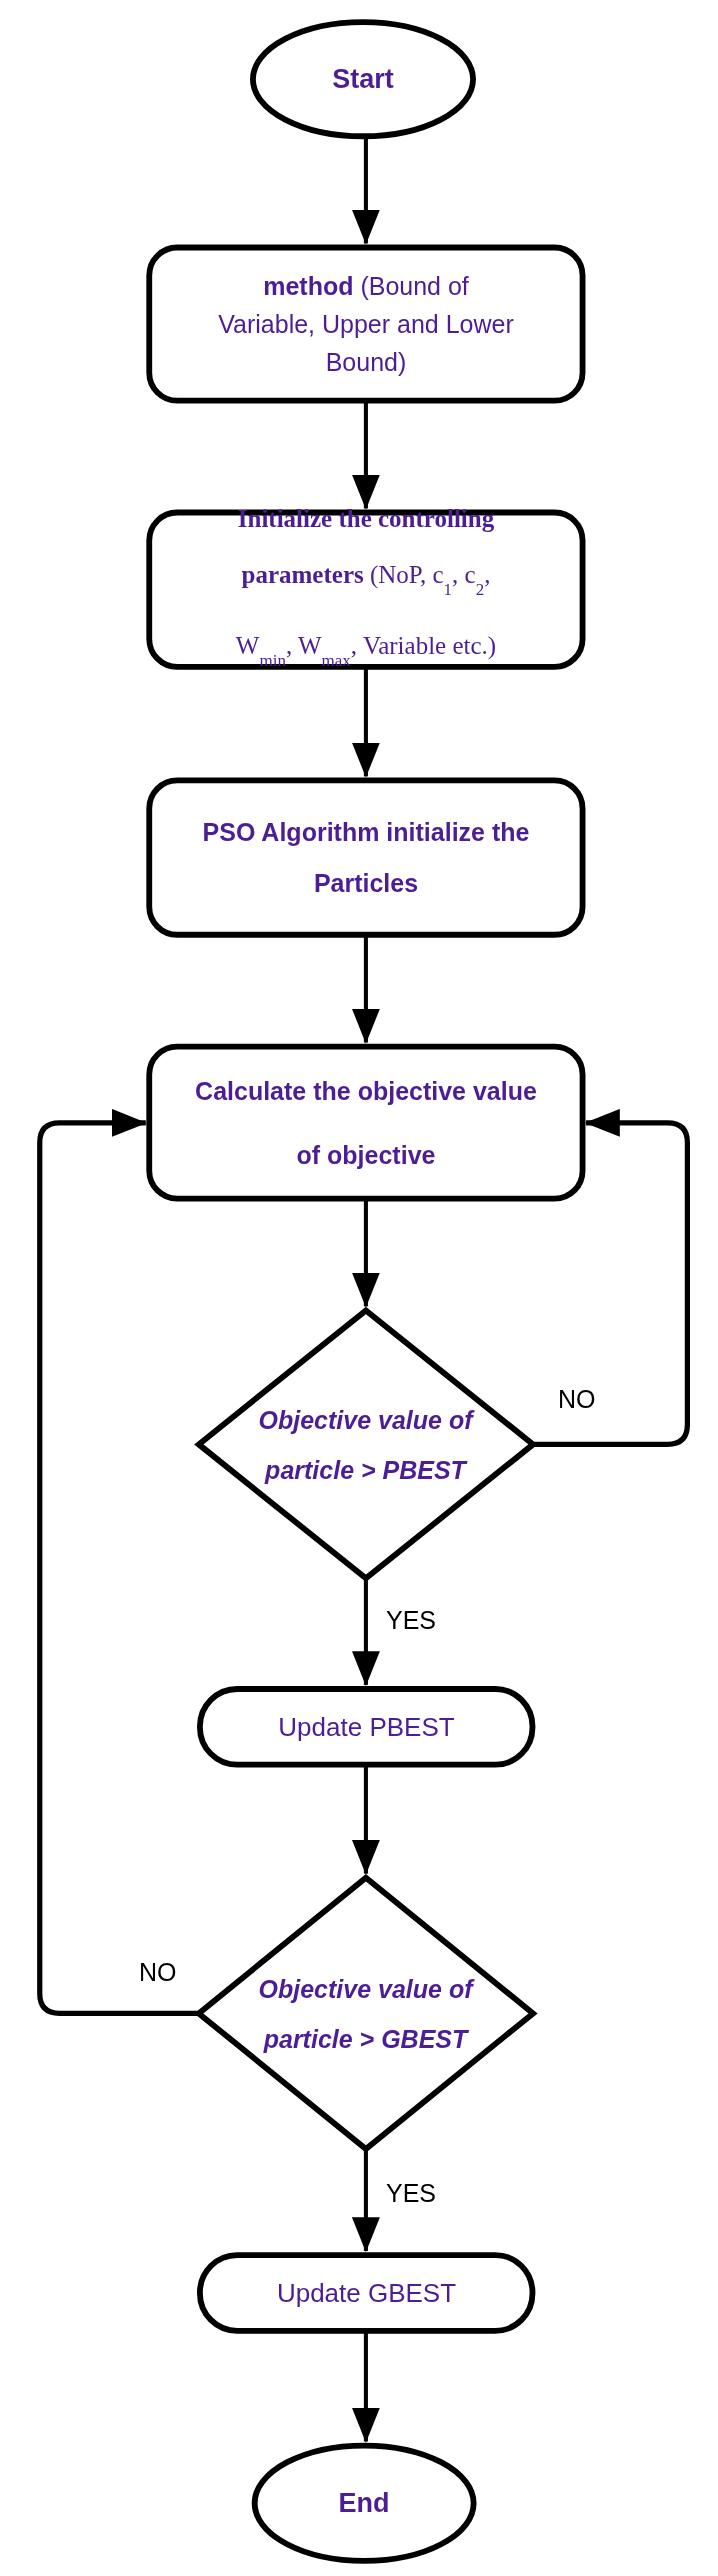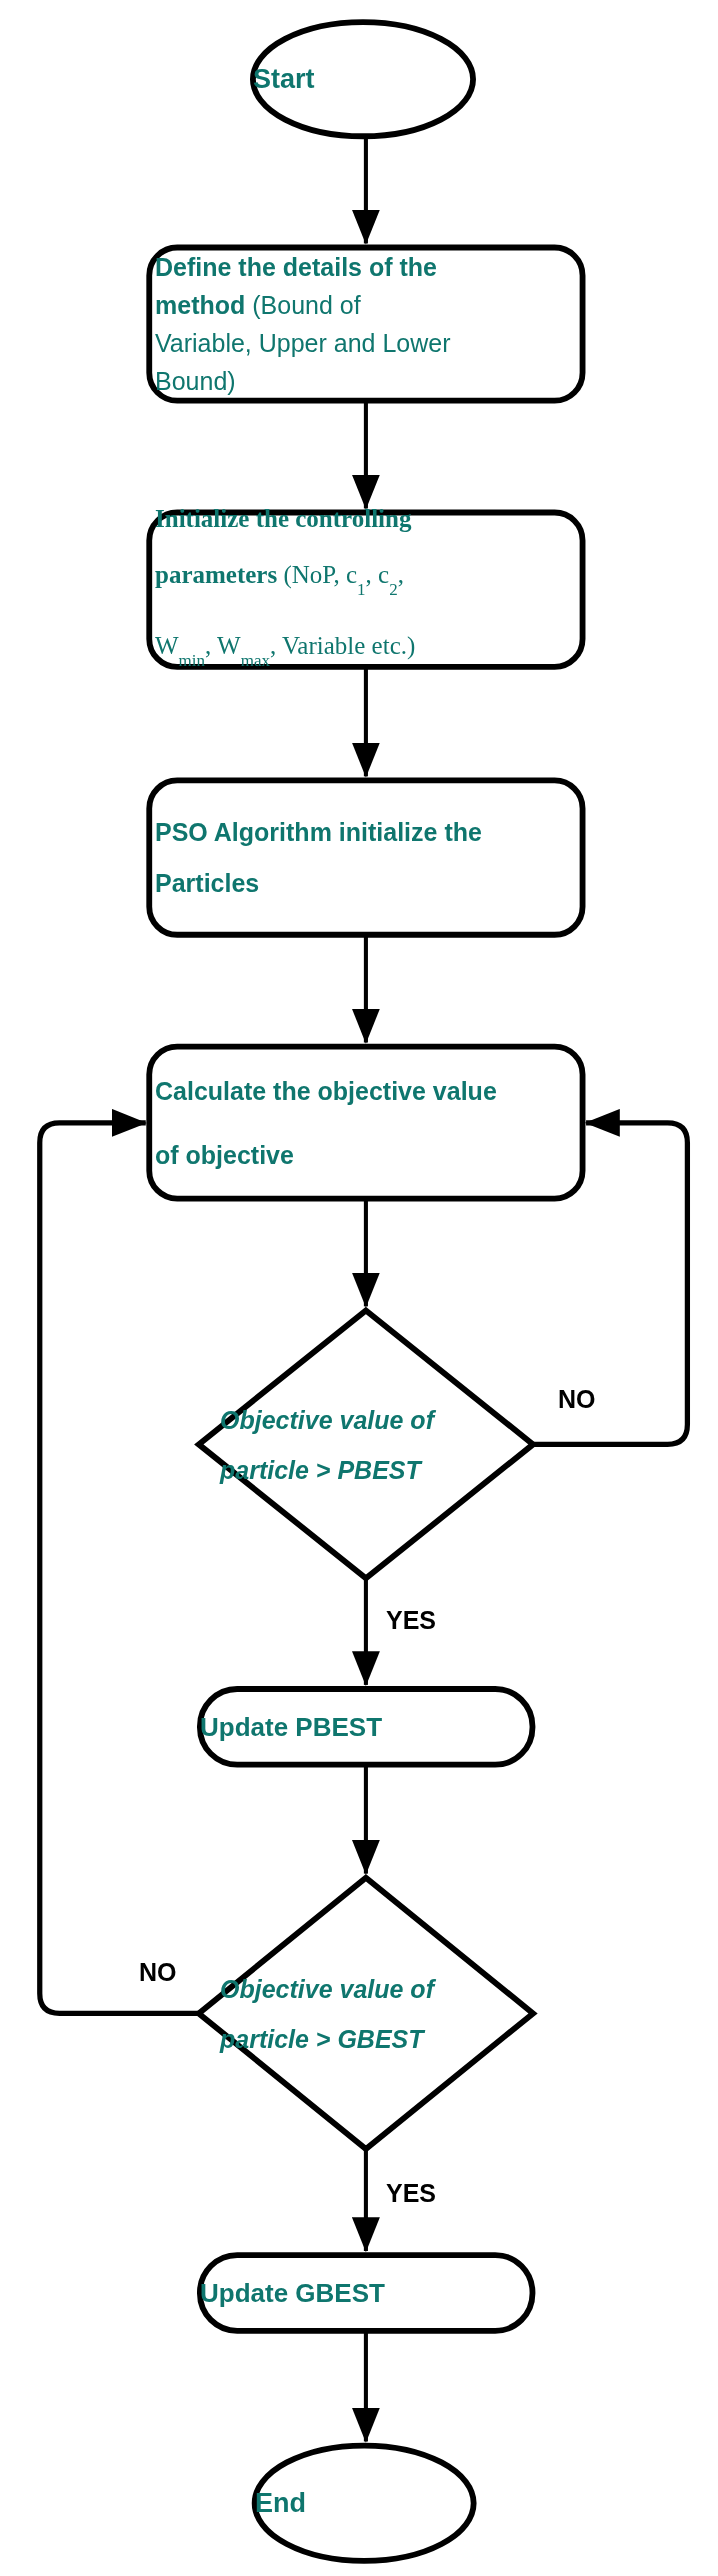--- a/index.html
+++ b/index.html
@@ -7,37 +7,37 @@
     position:relative;
     width:719px; height:2576px;
     background:#ffffff;
     font-family:"Liberation Sans", sans-serif;
     color:#000;
   }
   #flow-svg { position:absolute; left:0; top:0; width:719px; height:2576px; }
   .node-text {
     position:absolute;
     display:flex; flex-direction:column;
-    align-items:flex-start; justify-content:center;
+    align-items:center; justify-content:center;
     text-align:center;
-    color:#0f766e;
+    color:#4c1d95;
   }
   .line { white-space:pre; }
   .b { font-weight:bold; }
   .sub { font-size:68%; vertical-align:-22%; }
   .terminator-label { font-size:27px; font-weight:bold; }
   .box4 .line { font-size:25px; line-height:38px; }
   .box3 .line { font-size:25px; line-height:51px; }
   .box2w .line { font-size:25px; line-height:56px;font-family:Liberation Serif, serif; }
   .calc .line { font-size:25px; line-height:64px; }
   .diamond-label .line { font-size:25px; line-height:50px; font-weight:bold;font-style:italic; }
-  .update-label { font-size:26px; font-weight:bold; }
+  .update-label { font-size:26px; font-weight:normal; }
   .branch-label {
     position:absolute;
-    font-size:25px; font-weight:bold;
+    font-size:25px; font-weight:normal;
     white-space:nowrap;
   }
 </style>
 </head>
 <body>
 
 <div id="stage">
 
   <svg id="flow-svg" viewBox="0 0 1234 4423">
     <defs>
@@ -71,21 +71,20 @@
 
     <path d="M 915 2480 H 1146 Q 1180 2480 1180 2446 V 1962 Q 1180 1928 1146 1928 H 1006" fill="none" stroke="#000" stroke-width="9" marker-end="url(#arrow)"></path>
     <path d="M 341 3457 H 102 Q 68 3457 68 3423 V 1962 Q 68 1928 102 1928 H 250" fill="none" stroke="#000" stroke-width="9" marker-end="url(#arrow)"></path>
   </svg>
 
   <div class="node-text terminator-label" style="left:253px; top:22px; width:220px; height:114px;">
     <span class="line">Start</span>
   </div>
 
   <div class="node-text box4" style="left:155px; top:249px; width:422px; height:150px;">
-    <span class="line b">Define the details of the</span>
     <span class="line"><span class="b">method</span><span> (Bound of</span></span>
     <span class="line">Variable, Upper and Lower</span>
     <span class="line">Bound)</span>
   </div>
 
   <div class="node-text box2w" style="left:155px; top:515px; width:422px; height:150px;">
     <span class="line b">Initialize the controlling</span>
     <span class="line"><span class="b">parameters</span><span> (NoP, c</span><span class="sub">1</span><span>, c</span><span class="sub">2</span><span>,</span></span>
     <span class="line"><span>W</span><span class="sub">min</span><span>, W</span><span class="sub">max</span><span>, Variable etc.)</span></span>
   </div>

